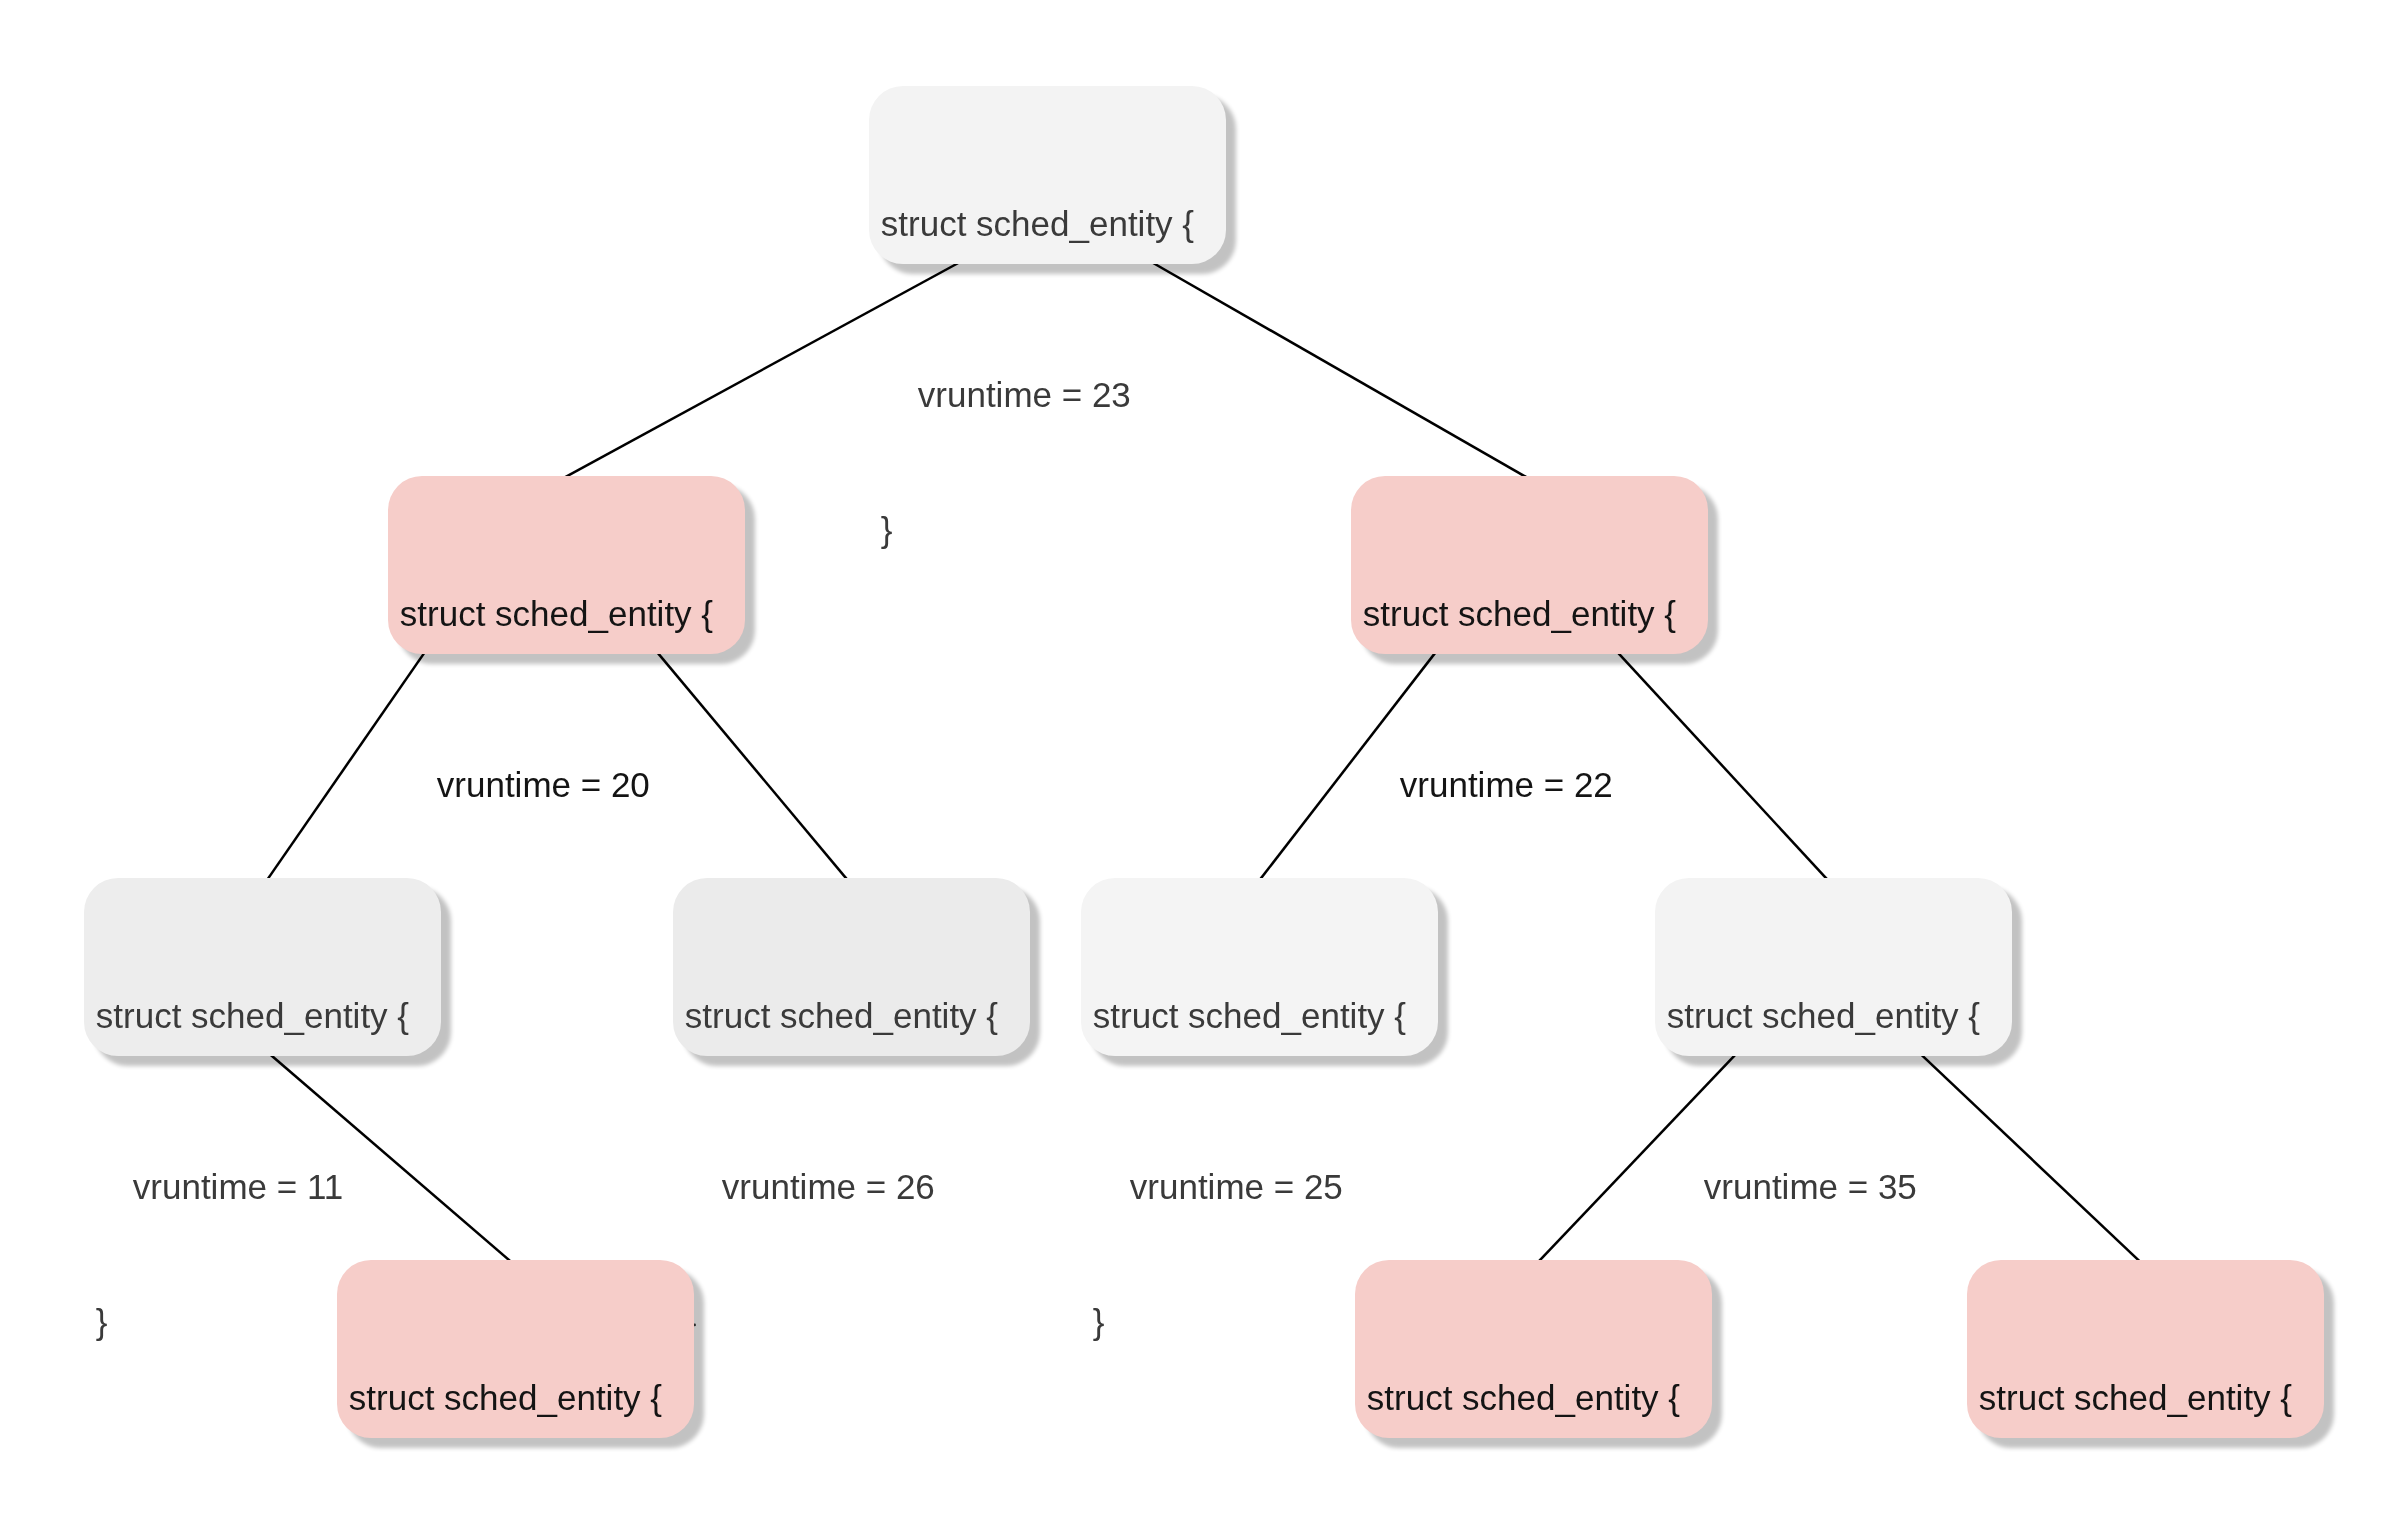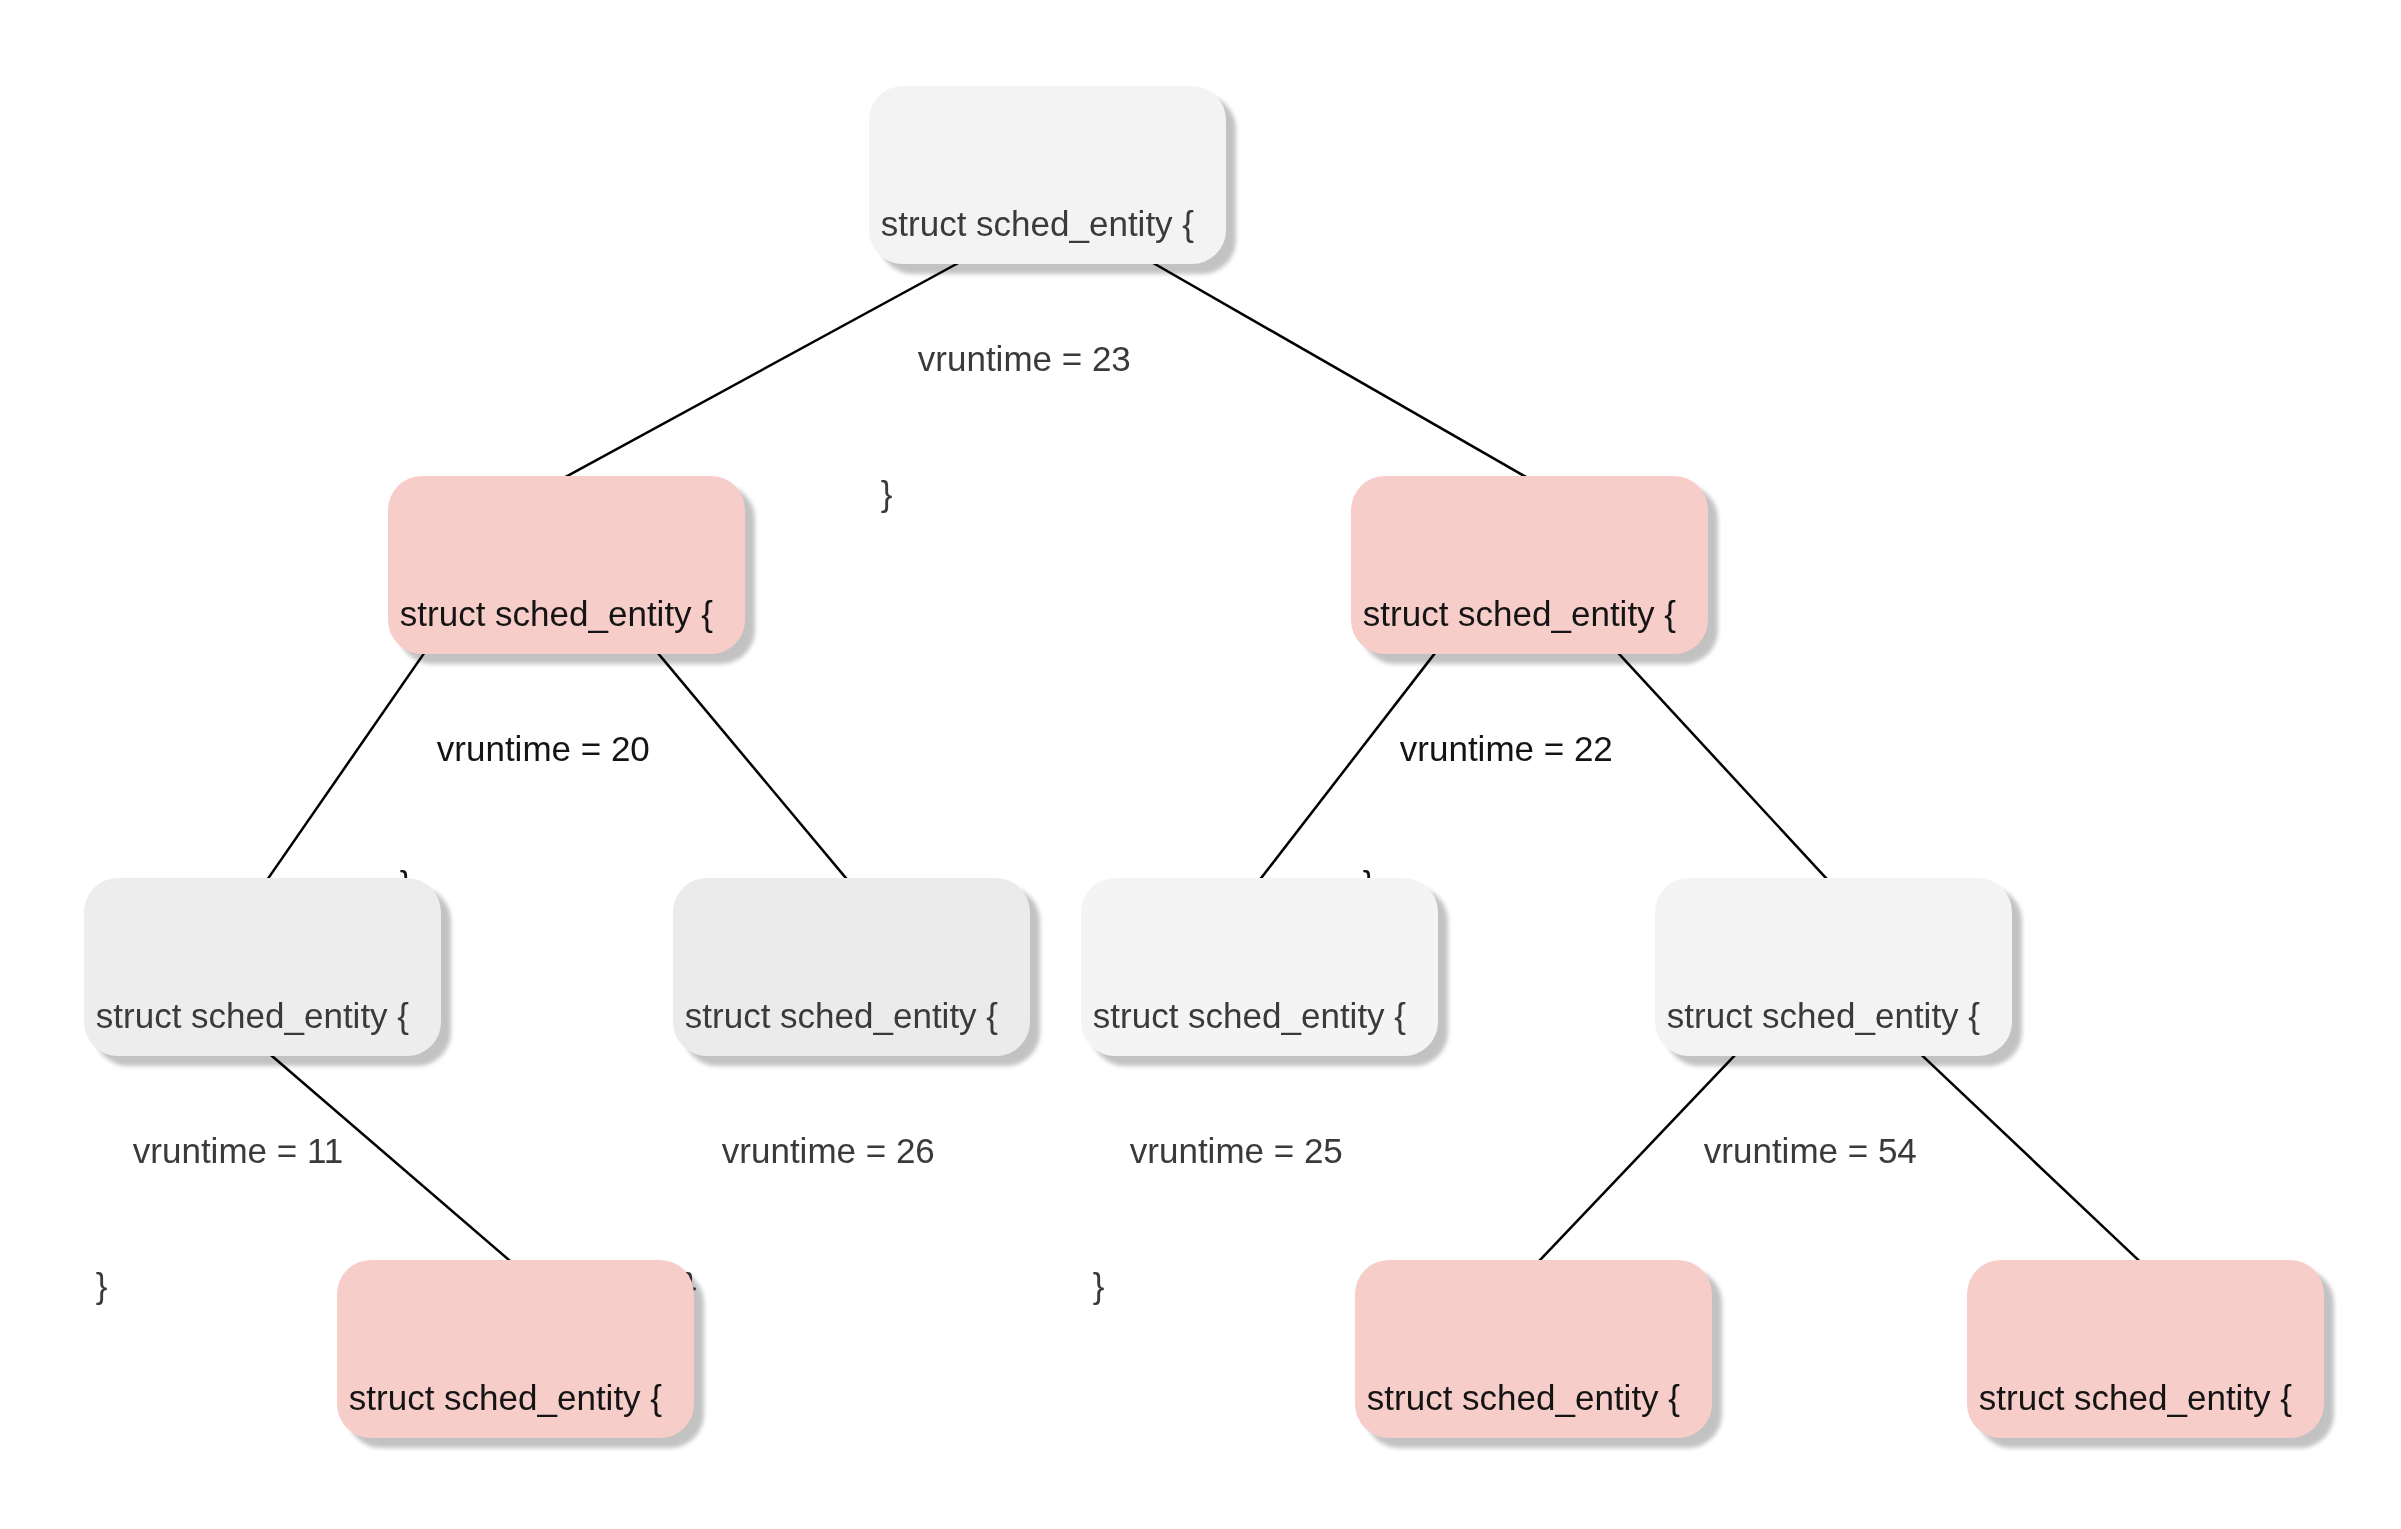--- a/index.html
+++ b/index.html
@@ -28,21 +28,21 @@
     box-sizing: border-box;
     border-radius: 34px;
     padding: 25px 11.8px 0 11.8px;
     font-size: 35px;
     line-height: 45px;
     box-shadow: 10px 9.3px 4.2px rgba(0, 0, 0, 0.24);
     white-space: pre;
   }
   .node.gray { color: #3a3a3a; }
   .node.pink { color: #141414; }
-  .node .l2 { margin-left: 37px; }
+  .node .l2 { margin-left: 37px; margin-top: 36px; }
 </style>
 </head>
 <body>
 
 <div id="canvas">
 
   <svg id="edge-layer" viewBox="0 0 2849 1814" xmlns="http://www.w3.org/2000/svg">
     <line x1="1148" y1="306" x2="656" y2="574" stroke="#000" stroke-width="3"></line>
     <line x1="1358" y1="306" x2="1825" y2="574" stroke="#000" stroke-width="3"></line>
     <line x1="508" y1="768" x2="310" y2="1054" stroke="#000" stroke-width="3"></line>
@@ -85,21 +85,21 @@
   </div>
 
   <div class="node gray" style="left:1081px; top:878px; background:#f4f4f4">
     <div class="l1">struct sched_entity {</div>
     <div class="l2">vruntime = 25</div>
     <div class="l3">}</div>
   </div>
 
   <div class="node gray" style="left:1655px; top:878px; background:#f3f3f3">
     <div class="l1">struct sched_entity {</div>
-    <div class="l2">vruntime = 54</div>
+    <div class="l2">vruntime = 35</div>
     <div class="l3">}</div>
   </div>
 
   <div class="node pink" style="left:337px; top:1260px; background:#f6cdc9">
     <div class="l1">struct sched_entity {</div>
     <div class="l2">vruntime = 16</div>
     
   </div>
 
   <div class="node pink" style="left:1355px; top:1260px; background:#f6cdc9">

